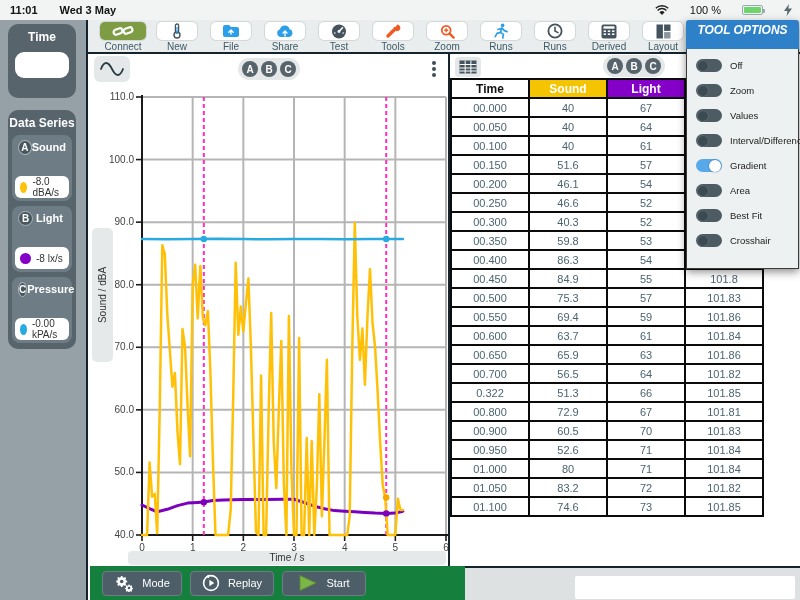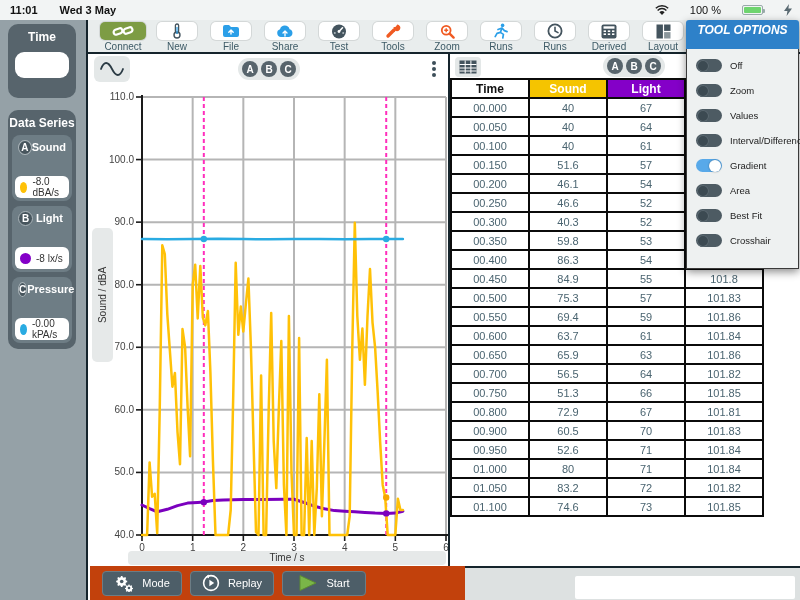--- a/index.html
+++ b/index.html
@@ -83,21 +83,21 @@
   #to-body { background:#eef1f1; border:1px solid #3a3a3a; border-top:none; padding:4px 0 15px 0; }
   .to-row { display:flex; align-items:center; height:25px; padding-left:9px; }
   .to-toggle { position:relative; width:26px; height:13px; border-radius:7px; background:#4d5b63; flex:none; }
   .to-toggle .knob { position:absolute; top:0.5px; width:12px; height:12px; border-radius:50%;
     background:#3c4a52; left:1px; box-shadow:inset 0 0 0 1px #5d6b73; }
   .to-toggle.on { background:#58a9e9; }
   .to-toggle.on .knob { background:#fff; left:13px; box-shadow:0 0 2px rgba(0,0,0,.4); }
   .to-label { font-size:9.5px; color:#222; margin-left:8px; white-space:nowrap; }
 
   
-  #bottom-bar { position:absolute; left:90px; top:566px; width:375px; height:34px; background:#c2410c; display:flex; align-items:center; }
+  #bottom-bar { position:absolute; left:90px; top:566px; width:375px; height:34px; background:#15803d; display:flex; align-items:center; }
   .bb-btn { height:25px; background:#4d5e68; border:1px solid #6d7d85; border-radius:4px; color:#fff;
     display:flex; align-items:center; justify-content:center; gap:8px; font-size:11px; }
   #btn-mode    { position:absolute; left:12px;  width:80px; }
   #btn-replay  { position:absolute; left:100px; width:84px; }
   #btn-start   { position:absolute; left:192px; width:84px; }
   #btn-overlay { position:absolute; left:284px; width:84px; }
   #table-footer { position:absolute; left:465px; top:566px; width:335px; height:34px; background:#dde1e1; border-top:2px solid #15242c; }
   #footer-box { position:absolute; left:110px; top:8px; width:220px; height:23px; background:#fff; border-radius:2px; }
 
   svg { display:block; }
@@ -517,21 +517,21 @@
             <td>63</td>
             <td>101.86</td>
           </tr>
           <tr>
             <td>00.700</td>
             <td>56.5</td>
             <td>64</td>
             <td>101.82</td>
           </tr>
           <tr>
-            <td>00.750</td>
+            <td>0.322</td>
             <td>51.3</td>
             <td>66</td>
             <td>101.85</td>
           </tr>
           <tr>
             <td>00.800</td>
             <td>72.9</td>
             <td>67</td>
             <td>101.81</td>
           </tr>

